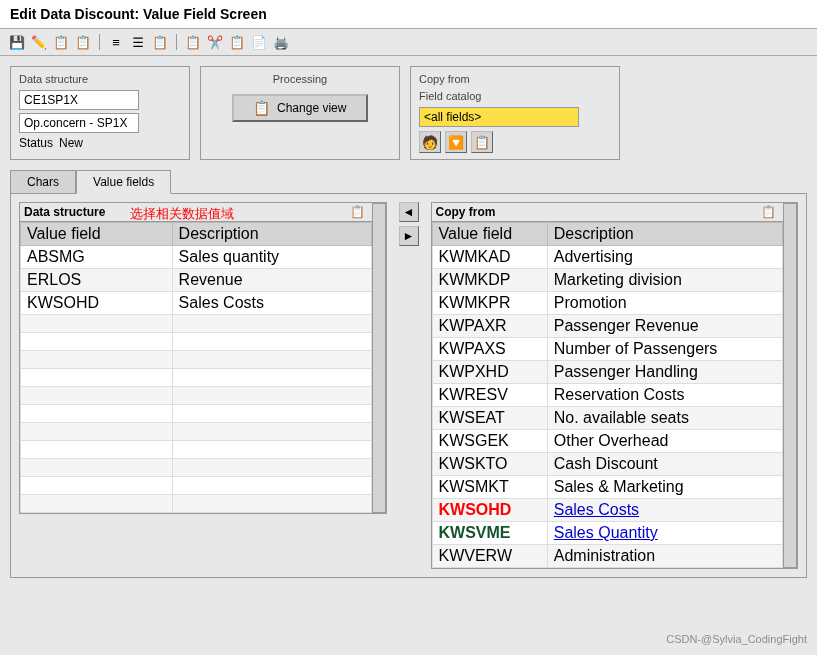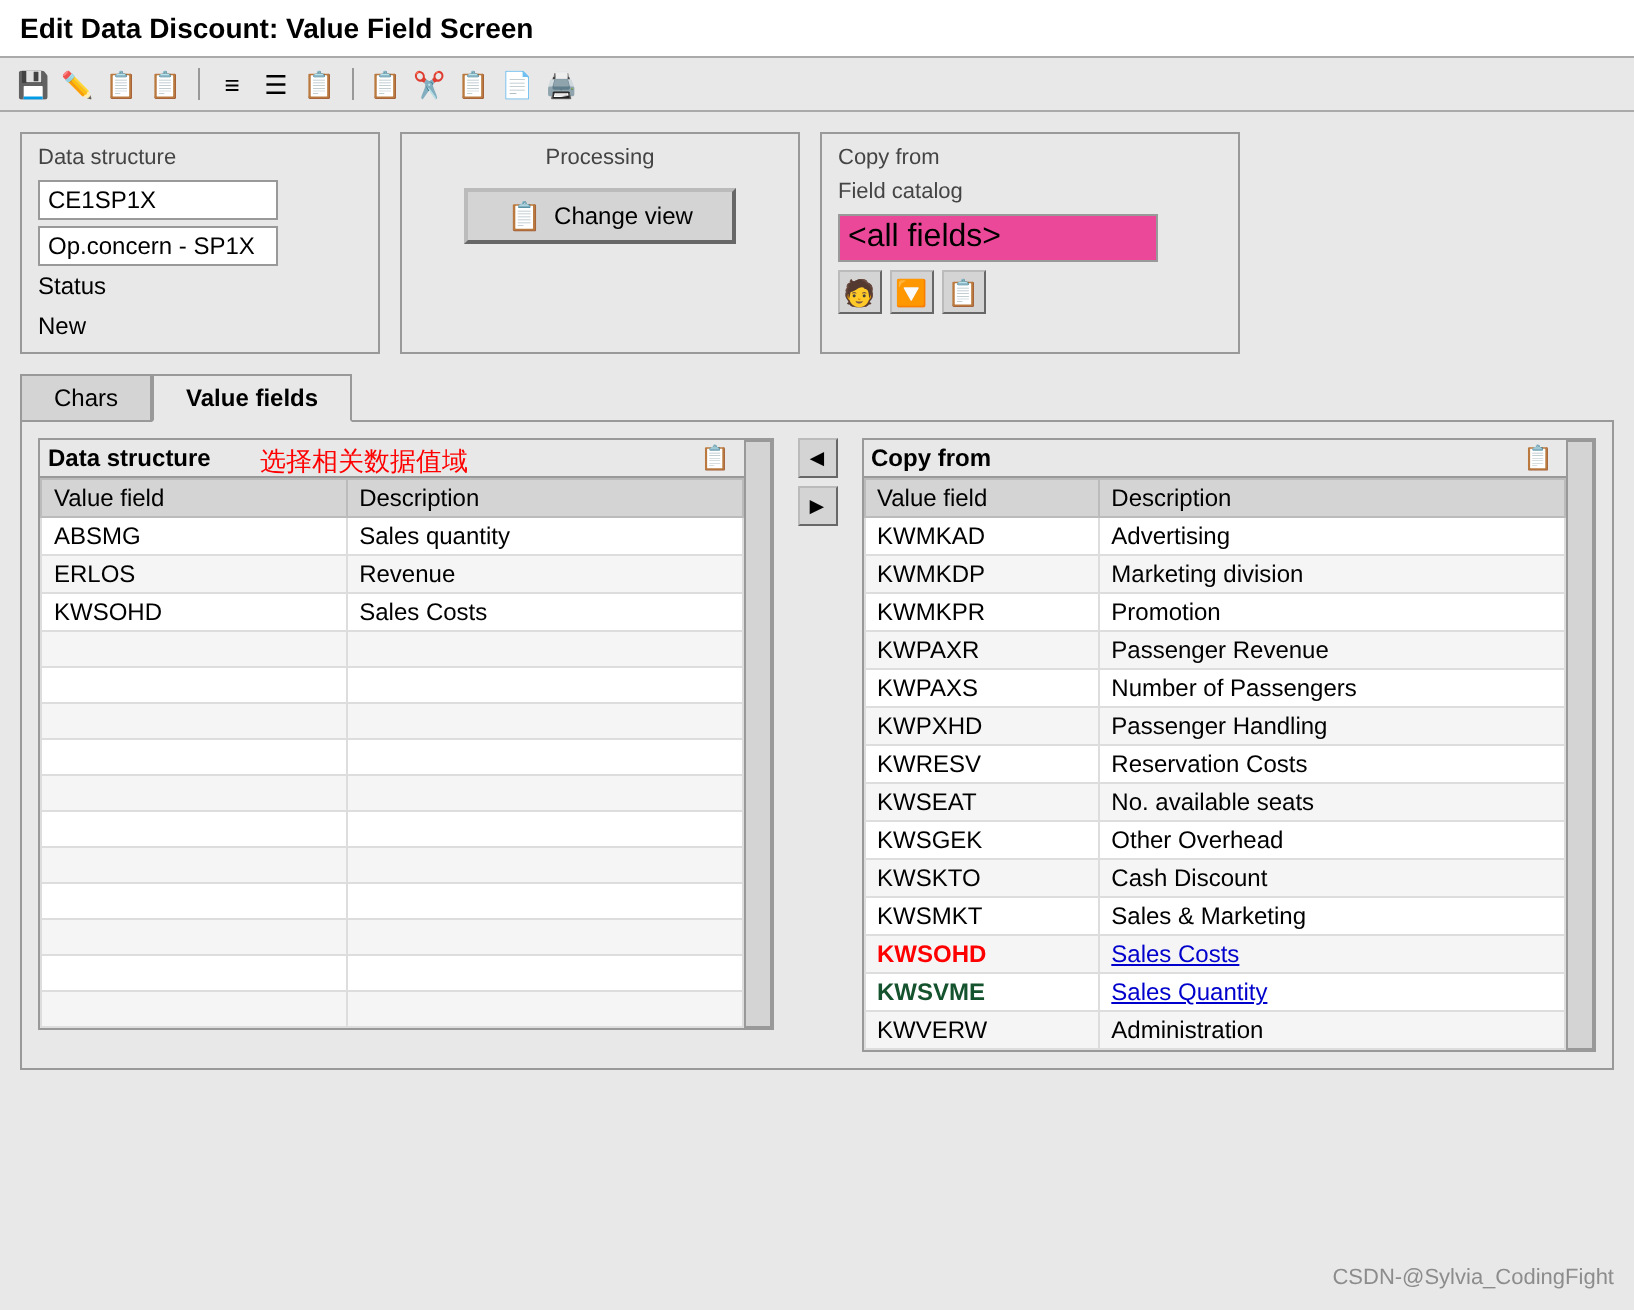--- a/index.html
+++ b/index.html
@@ -78,42 +78,41 @@
       padding: 2px 4px;
       width: 120px;
       margin-bottom: 3px;
       font-size: 12px;
     }
     .status-row {
       display: flex;
       gap: 6px;
       font-size: 12px;
       margin-top: 2px;
-      flex-direction: column;
     }
     .change-view-btn {
       background: #d4d4d4;
       border: 2px outset #bbb;
       padding: 4px 20px;
       font-size: 12px;
       cursor: pointer;
       display: flex;
       align-items: center;
       gap: 6px;
       margin-top: 4px;
     }
     .change-view-icon {
       font-size: 14px;
     }
     .field-catalog-input {
-      background: #ec4899;
+      background: #fde047;
       border: 1px solid #999;
       padding: 2px 4px;
       width: 160px;
-      font-size: 16px;
+      font-size: 12px;
       margin-bottom: 4px;
     }
     .copy-from-icons {
       display: flex;
       gap: 4px;
       align-items: center;
     }
     .icon-btn {
       width: 22px;
       height: 22px;
@@ -139,21 +138,20 @@
       border-bottom: none;
       background: #d4d4d4;
       cursor: pointer;
       font-size: 12px;
     }
     .tab.active {
       background: #e8e8e8;
       border-bottom: 1px solid #e8e8e8;
       margin-bottom: -1px;
       z-index: 1;
-      font-weight: bold;
     }
     .tab-content {
       border: 1px solid #999;
       background: #e8e8e8;
       padding: 8px;
       position: relative;
     }
     .tables-area {
       display: flex;
       gap: 8px;
@@ -179,21 +177,21 @@
       background: #e8e8e8;
       border-bottom: 1px solid #999;
     }
     .table-section-title {
       font-size: 12px;
       font-weight: bold;
     }
     .data-table {
       width: 100%;
       border-collapse: collapse;
-      font-size: 12px;
+      font-size: 16px;
     }
     .data-table th {
       background: #d4d4d4;
       border: 1px solid #bbb;
       padding: 2px 6px;
       text-align: left;
       font-weight: normal;
     }
     .data-table td {
       border: 1px solid #ddd;

